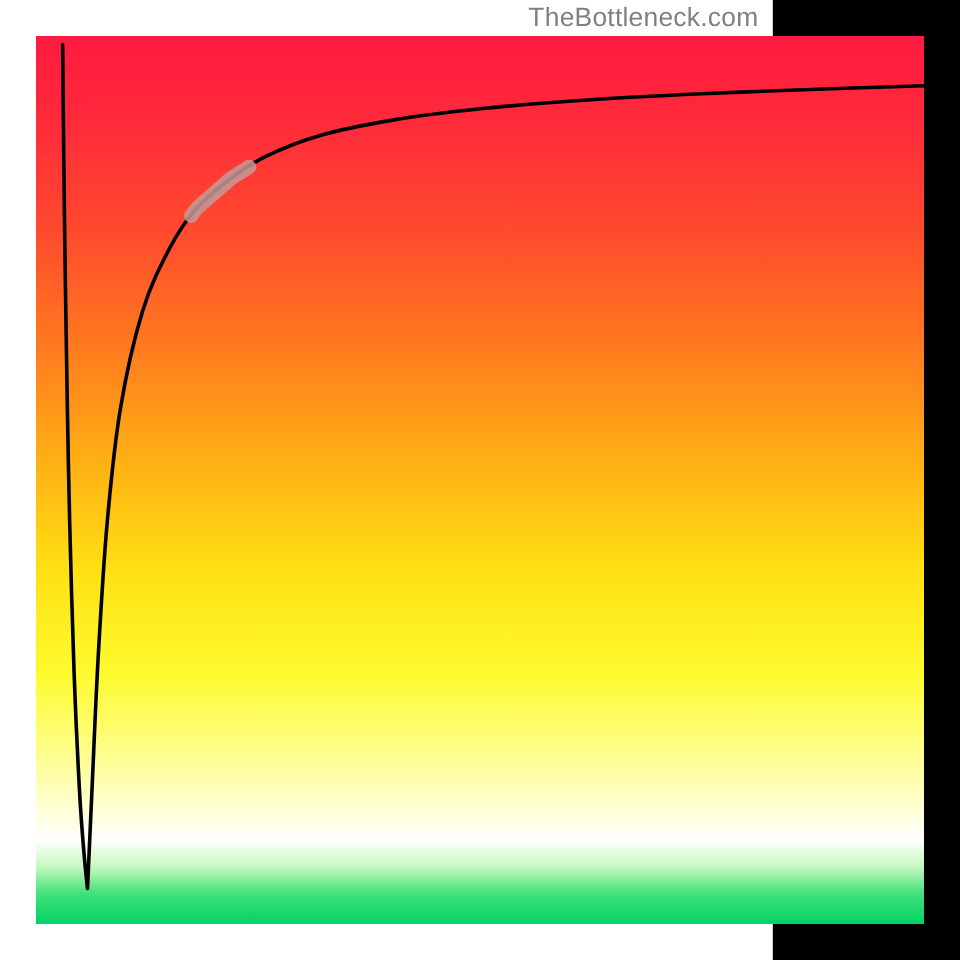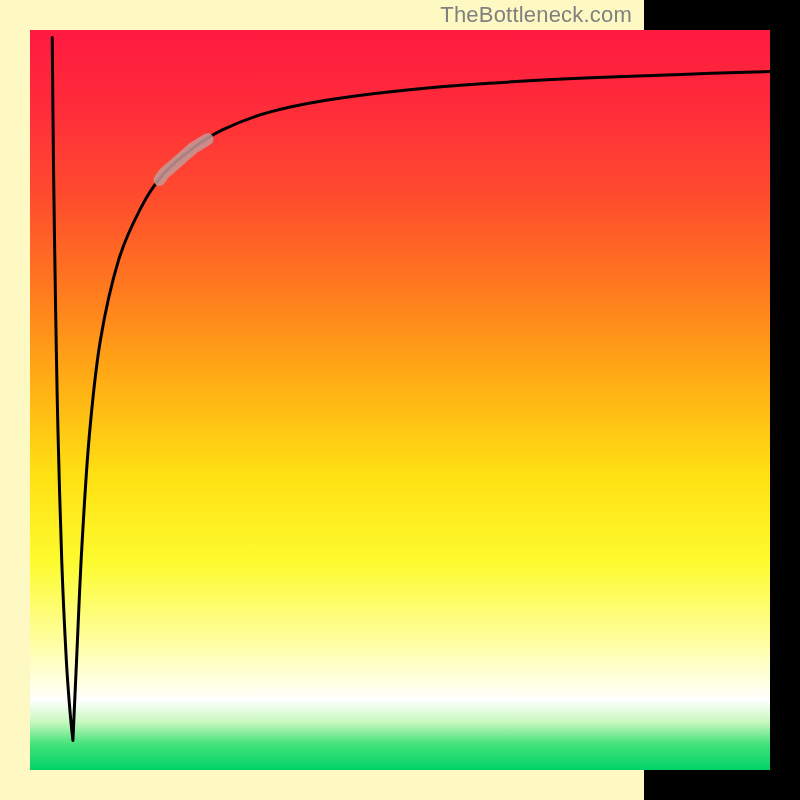--- a/index.html
+++ b/index.html
@@ -8,21 +8,21 @@
     width: 800px;
     height: 800px;
     background: #000;
     font-family: Arial, Helvetica, sans-serif;
     overflow: hidden;
   }
   .frame {
     position: relative;
     width: 644px;
     height: 800px;
-    background: #fef9c3;
+    background: #ffffff;
   }
   .watermark {
     position: absolute;
     top: 2px;
     right: 12px;
     color: #808080;
     font-size: 22px;
     font-weight: 400;
     letter-spacing: 0.2px;
     z-index: 5;

